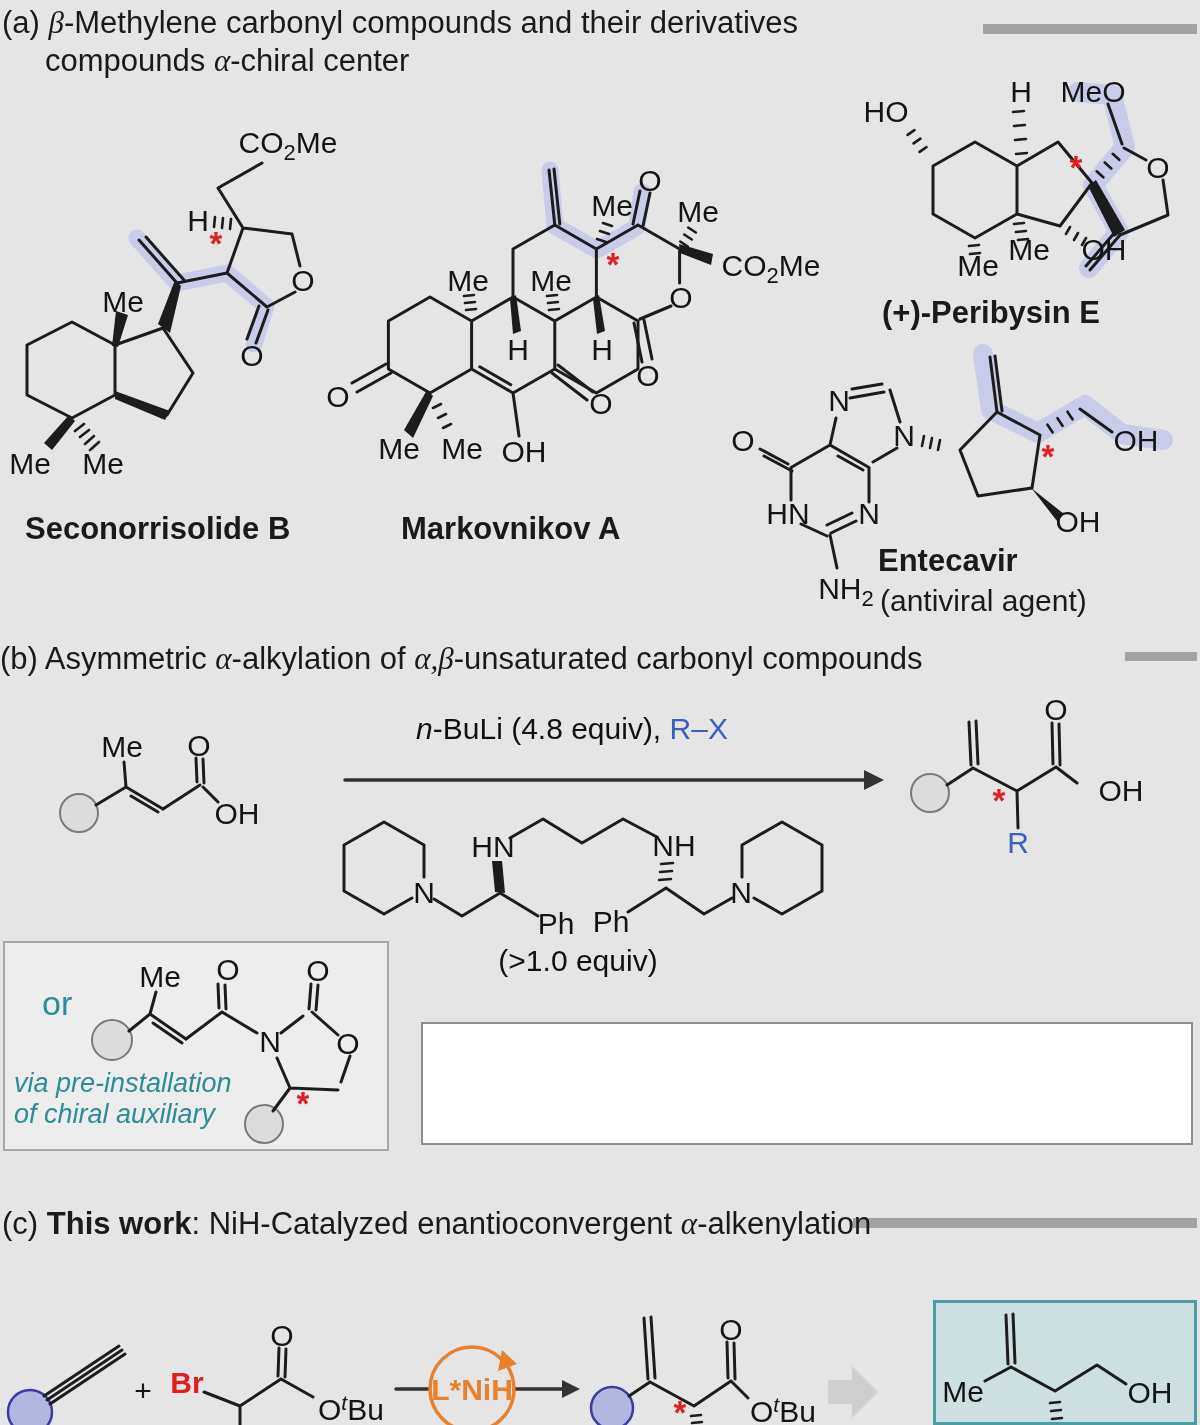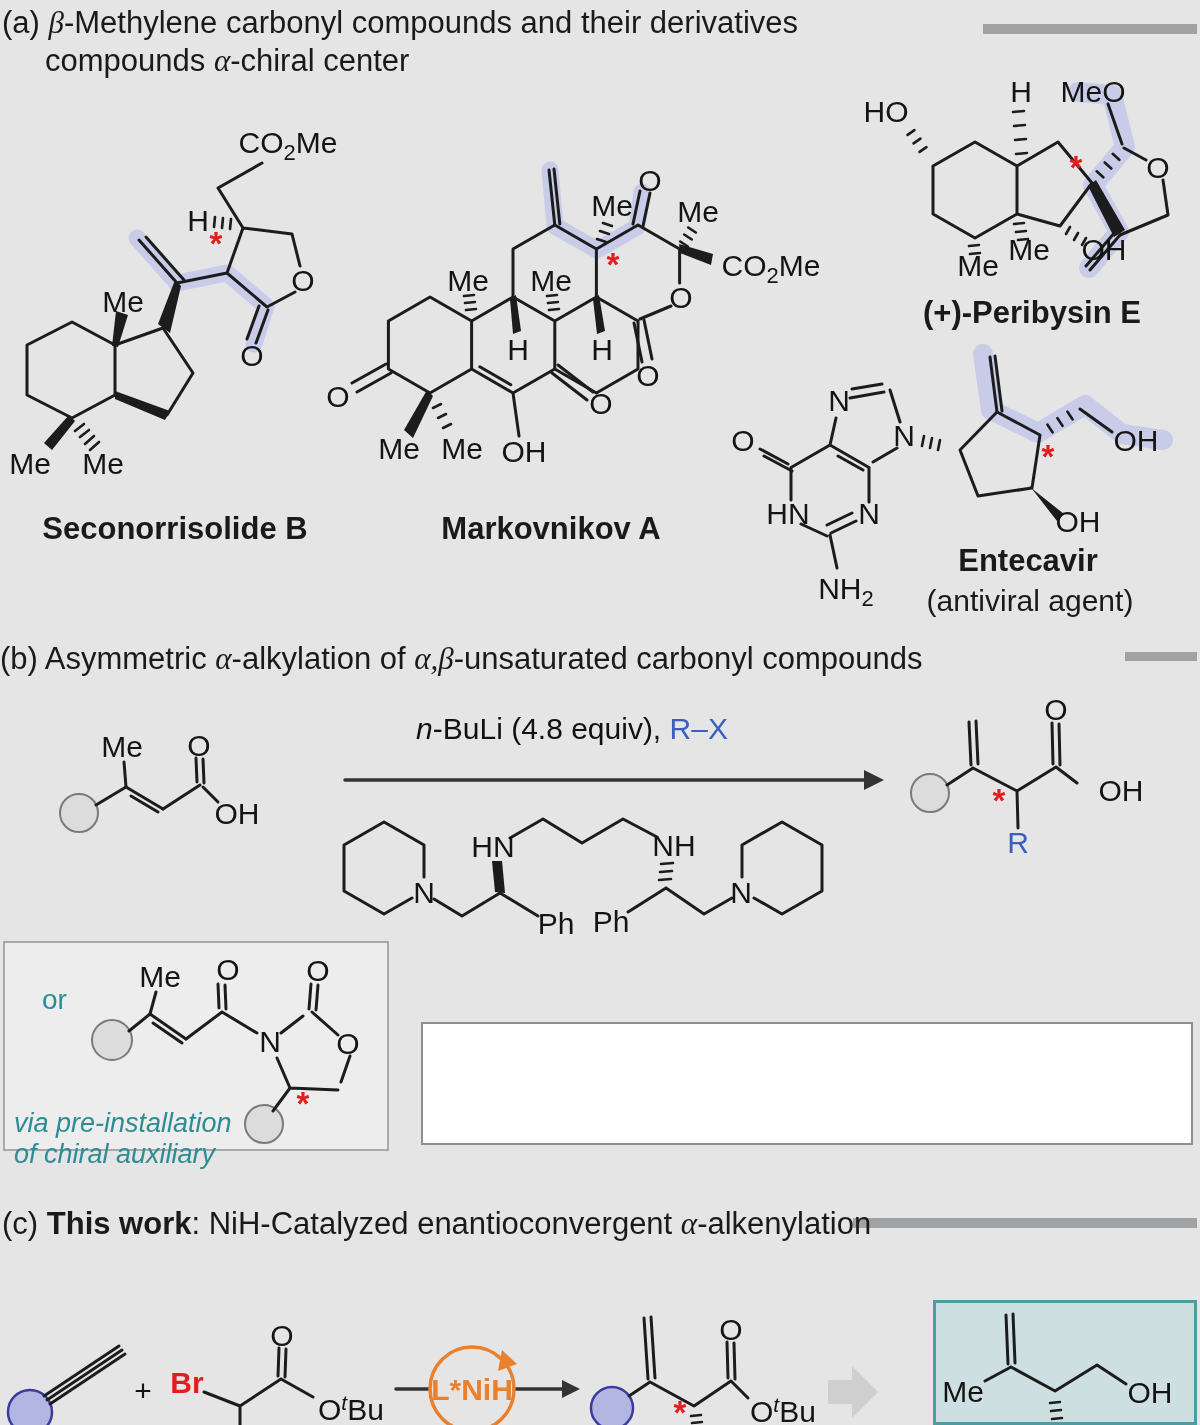--- a/index.html
+++ b/index.html
@@ -1,31 +1,31 @@
 <!DOCTYPE html>
 <html><head>
 <meta charset="utf-8">
 <style>
   html,body{margin:0;padding:0;background:#fff}
   #root{position:relative;width:1200px;height:1425px;background:#e5e5e5;
         font-family:"Liberation Sans",sans-serif;color:#111;overflow:hidden}
   .heading{position:absolute;font-size:31px;white-space:nowrap;z-index:3;color:#1a1a1a}
   .gk{font-family:"Liberation Serif",serif;font-style:italic}
   .rule{position:absolute;background:#a0a2a4;z-index:1}
-  .mol-name{position:absolute;font-weight:bold;font-size:31px;text-align:center;
+  .mol-name{position:absolute;font-weight:bold;font-size:31px;
             white-space:nowrap;z-index:3;color:#1a1a1a}
   .plain{font-weight:normal;font-size:30px}
   .panel{position:absolute;z-index:1;box-sizing:border-box}
   #or-box{background:#ededed;border:2px solid #a8a8a8}
   #drawbacks{background:#ffffff;border:2px solid #8f8f8f}
   #teal-box{background:#cddfe1;border:3px solid #4d9ba3}
   #cond,#equiv{position:absolute;font-size:30px;text-align:center;z-index:3;white-space:nowrap}
   .blue{color:#3a5fc1}
   .teal{color:#2d8c94}
-  #or-label{position:absolute;font-size:28px;z-index:3}
+  #or-label{position:absolute;font-size:34px;z-index:3}
   #via{position:absolute;font-size:27px;font-style:italic;line-height:31px;z-index:3;white-space:nowrap}
   .b-item{position:absolute;font-style:italic;font-size:27.5px;white-space:nowrap;color:#141414}
   .sq{display:inline-block;width:16px;height:16px;background:#e21d1d;margin-right:14px;
       position:relative;top:1px}
   svg#art{position:absolute;left:0;top:0;z-index:2;pointer-events:none}
   svg text{font-size:30px;font-family:"Liberation Sans",sans-serif;fill:#141414;text-anchor:middle}
   svg .ts{text-anchor:start}
   .sub{font-size:22px}
   .sup{font-size:21px;font-style:italic}
   .star{font-size:33px;font-weight:bold;fill:#e21d1d}
@@ -73,23 +73,24 @@
 
   <div class="mol-name" style="left:25px;top:511px;width:300px">Seconorrisolide B</div>
   <div class="mol-name" style="left:401px;top:511px;width:300px">Markovnikov A</div>
   <div class="mol-name" style="left:882px;top:295px;width:300px">(+)-Peribysin E</div>
   <div class="mol-name plain" style="left:880px;top:584px;width:300px">(antiviral agent)</div>
   <div class="mol-name" style="left:878px;top:543px;width:300px">Entecavir</div>
 
   <div id="cond" style="left:392px;top:712px;width:360px">
     <i>n</i><span>-BuLi (4.8 equiv), </span><span class="blue">R–X</span>
   </div>
+  <div id="equiv" style="left:448px;top:944px;width:260px">(&gt;1.0 equiv)</div>
 
   <div id="or-label" class="teal" style="left:42px;top:984px">or</div>
-  <div id="via" class="teal" style="left:14px;top:1108px">
+  <div id="via" class="teal" style="left:14px;top:1068px">
     <span>via pre-installation</span><br>
     <span>of chiral auxiliary</span>
   </div>
 
   <div class="b-item" style="left:433px;top:1040px">
     <span class="sq"></span><span>strong bases</span>
   </div>
   <div class="b-item" style="left:615px;top:1040px">
     <span class="sq"></span><span>stoichiometric chiral handles</span>
   </div>

